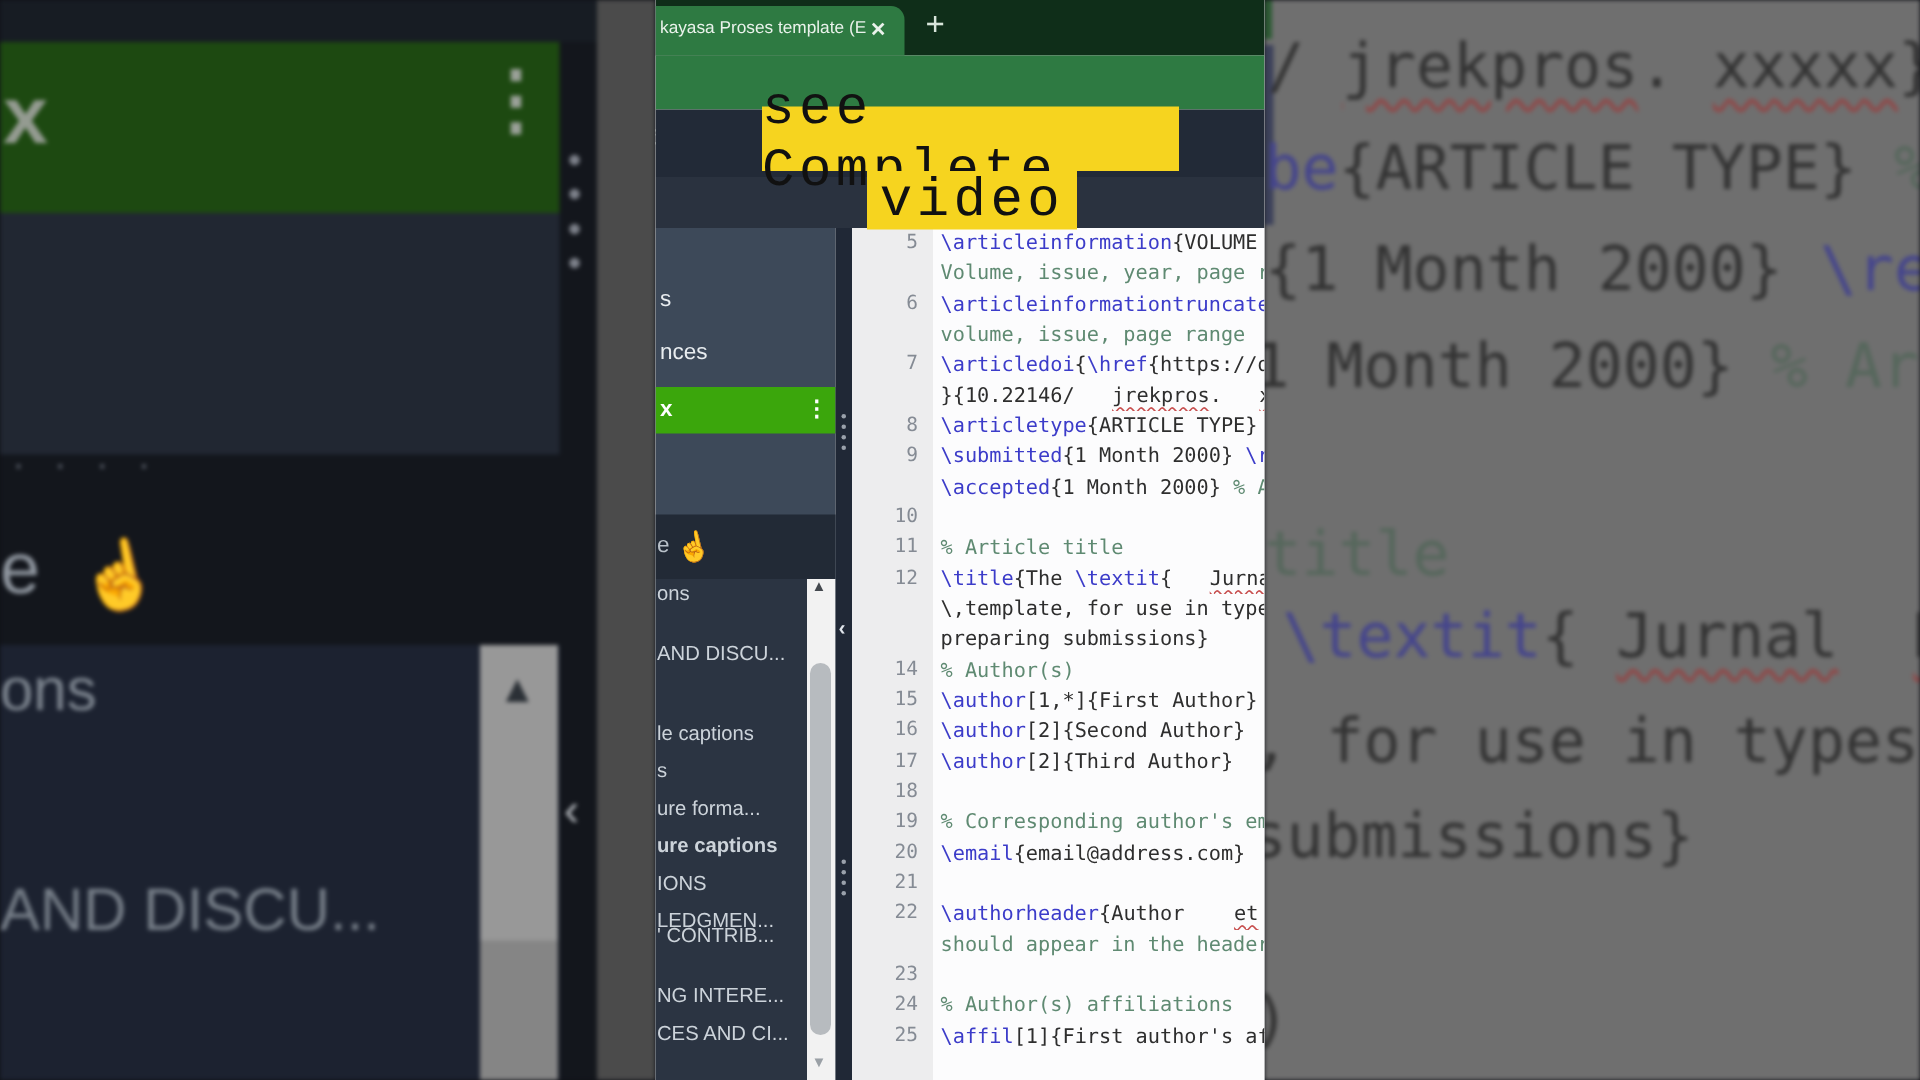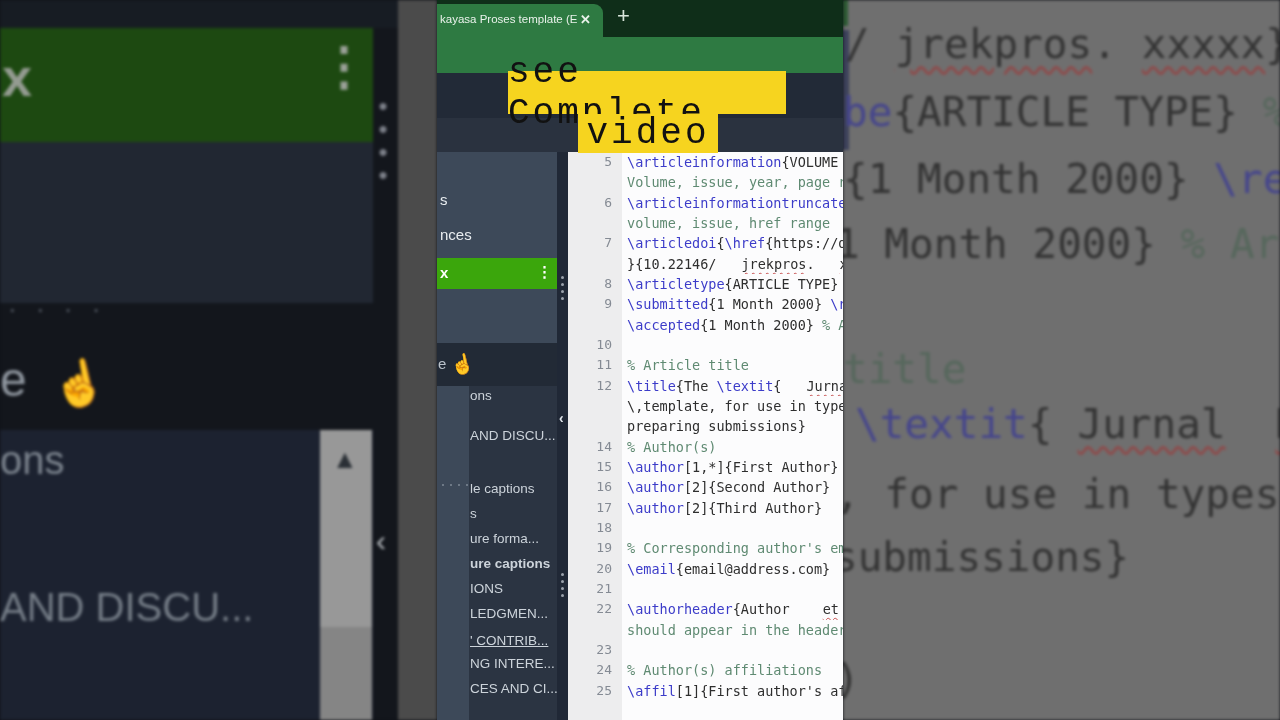--- a/index.html
+++ b/index.html
@@ -45,21 +45,21 @@
   
   .side{left:0;top:152px;width:120px;height:568px;background:var(--sidebar);}
   .fitem{position:absolute;left:3px;color:#e9edf0;font-size:15px;white-space:nowrap;}
   .fsel{left:0;top:258px;width:120px;height:31px;background:var(--accent);}
   .fsel .lbl{position:absolute;left:3px;top:6px;color:#fff;font-weight:bold;font-size:15px;}
   .fsel .menu{position:absolute;left:100px;top:5px;color:#fff;font-size:15px;font-weight:bold;}
   .handledots{left:3px;top:322px;color:#76818e;font-size:18px;letter-spacing:2px;}
   .outhead{left:0;top:343px;width:120px;height:43px;background:var(--outlinehead);}
   .outhead .lbl{position:absolute;left:1px;top:12px;color:#b9c1c9;font-size:15px;}
   .outhead .hand{position:absolute;left:14px;top:10px;color:#eef1f4;font-size:19px;transform:rotate(-12deg);}
-  .outline{left:0;top:386px;width:105px;height:334px;background:var(--outlinebg);margin-left:32px;}
+  .outline{left:0;top:386px;width:105px;height:334px;background:var(--outlinebg);}
   .oitem{position:absolute;left:1px;color:#ccd3da;font-size:13.5px;white-space:nowrap;}
   .sb{left:101px;top:386px;width:19px;height:334px;background:#f2f2f2;}
   .sb .up{position:absolute;left:3px;top:0px;color:#43484e;font-size:10px;}
   .sb .thumb{position:absolute;left:2px;top:56px;width:14px;height:248px;background:#b7bbbf;border-radius:7px;}
   .sb .down{position:absolute;left:3px;top:317px;color:#9aa0a6;font-size:10px;}
   
   .rsz{left:120px;top:152px;width:11px;height:568px;background:var(--resizer);}
   .rsz .chev{position:absolute;left:2px;top:258px;color:#dfe4ea;font-size:14px;font-weight:bold;}
   .dotcol{position:absolute;left:4px;display:flex;flex-direction:column;gap:4px;}
   .dotcol i{width:3px;height:3px;border-radius:50%;background:#9aa1ab;}
@@ -191,21 +191,21 @@
     <div class="abs outline">
       <div id="outitems">
           <div class="oitem" style="top: 2px;">ons</div>
           <div class="oitem" style="top: 42px;">AND DISCU...</div>
           <div class="oitem" style="top: 95px;">le captions</div>
           <div class="oitem" style="top: 120px;">s</div>
           <div class="oitem" style="top: 145px;">ure forma...</div>
           <div class="oitem" style="top: 170px; font-weight: bold;">ure captions</div>
           <div class="oitem" style="top: 195px;">IONS</div>
           <div class="oitem" style="top: 220px;">LEDGMEN...</div>
-          <div class="oitem" style="top: 247px; text-decoration: underline;">' CONTRIB...</div>
+          <div class="oitem" style="top: 230px;">' CONTRIB...</div>
           <div class="oitem" style="top: 270px;">NG INTERE...</div>
           <div class="oitem" style="top: 295px;">CES AND CI...</div>
         </div>
       <div class="abs sb" style="left:101px;top:0;">
         <span class="up">▲</span>
         <div class="thumb"></div>
         <span class="down">▼</span>
       </div>
     </div>
 
@@ -235,21 +235,21 @@
         <div class="crow">
           <div class="gcell"></div>
           <div class="ccell"><span class="seg-com">Volume, issue, year, page ran</span></div>
         </div>
         <div class="crow">
           <div class="gcell">6</div>
           <div class="ccell"><span class="seg-cmd">\articleinformationtruncated</span></div>
         </div>
         <div class="crow">
           <div class="gcell"></div>
-          <div class="ccell"><span class="seg-com">volume, issue, href range</span></div>
+          <div class="ccell"><span class="seg-com">volume, issue, page range</span></div>
         </div>
         <div class="crow">
           <div class="gcell">7</div>
           <div class="ccell"><span class="seg-cmd">\articledoi</span><span class="seg-txt">{</span><span class="seg-cmd">\href</span><span class="seg-txt">{https://doi</span></div>
         </div>
         <div class="crow">
           <div class="gcell"></div>
           <div class="ccell"><span class="seg-txt">}{10.22146/</span><span class="seg-txt seg-wavy">jrekpros</span><span class="seg-txt">.</span><span class="seg-txt seg-wavy">xxxxx</span><span class="seg-txt">}} </span></div>
         </div>
         <div class="crow">

